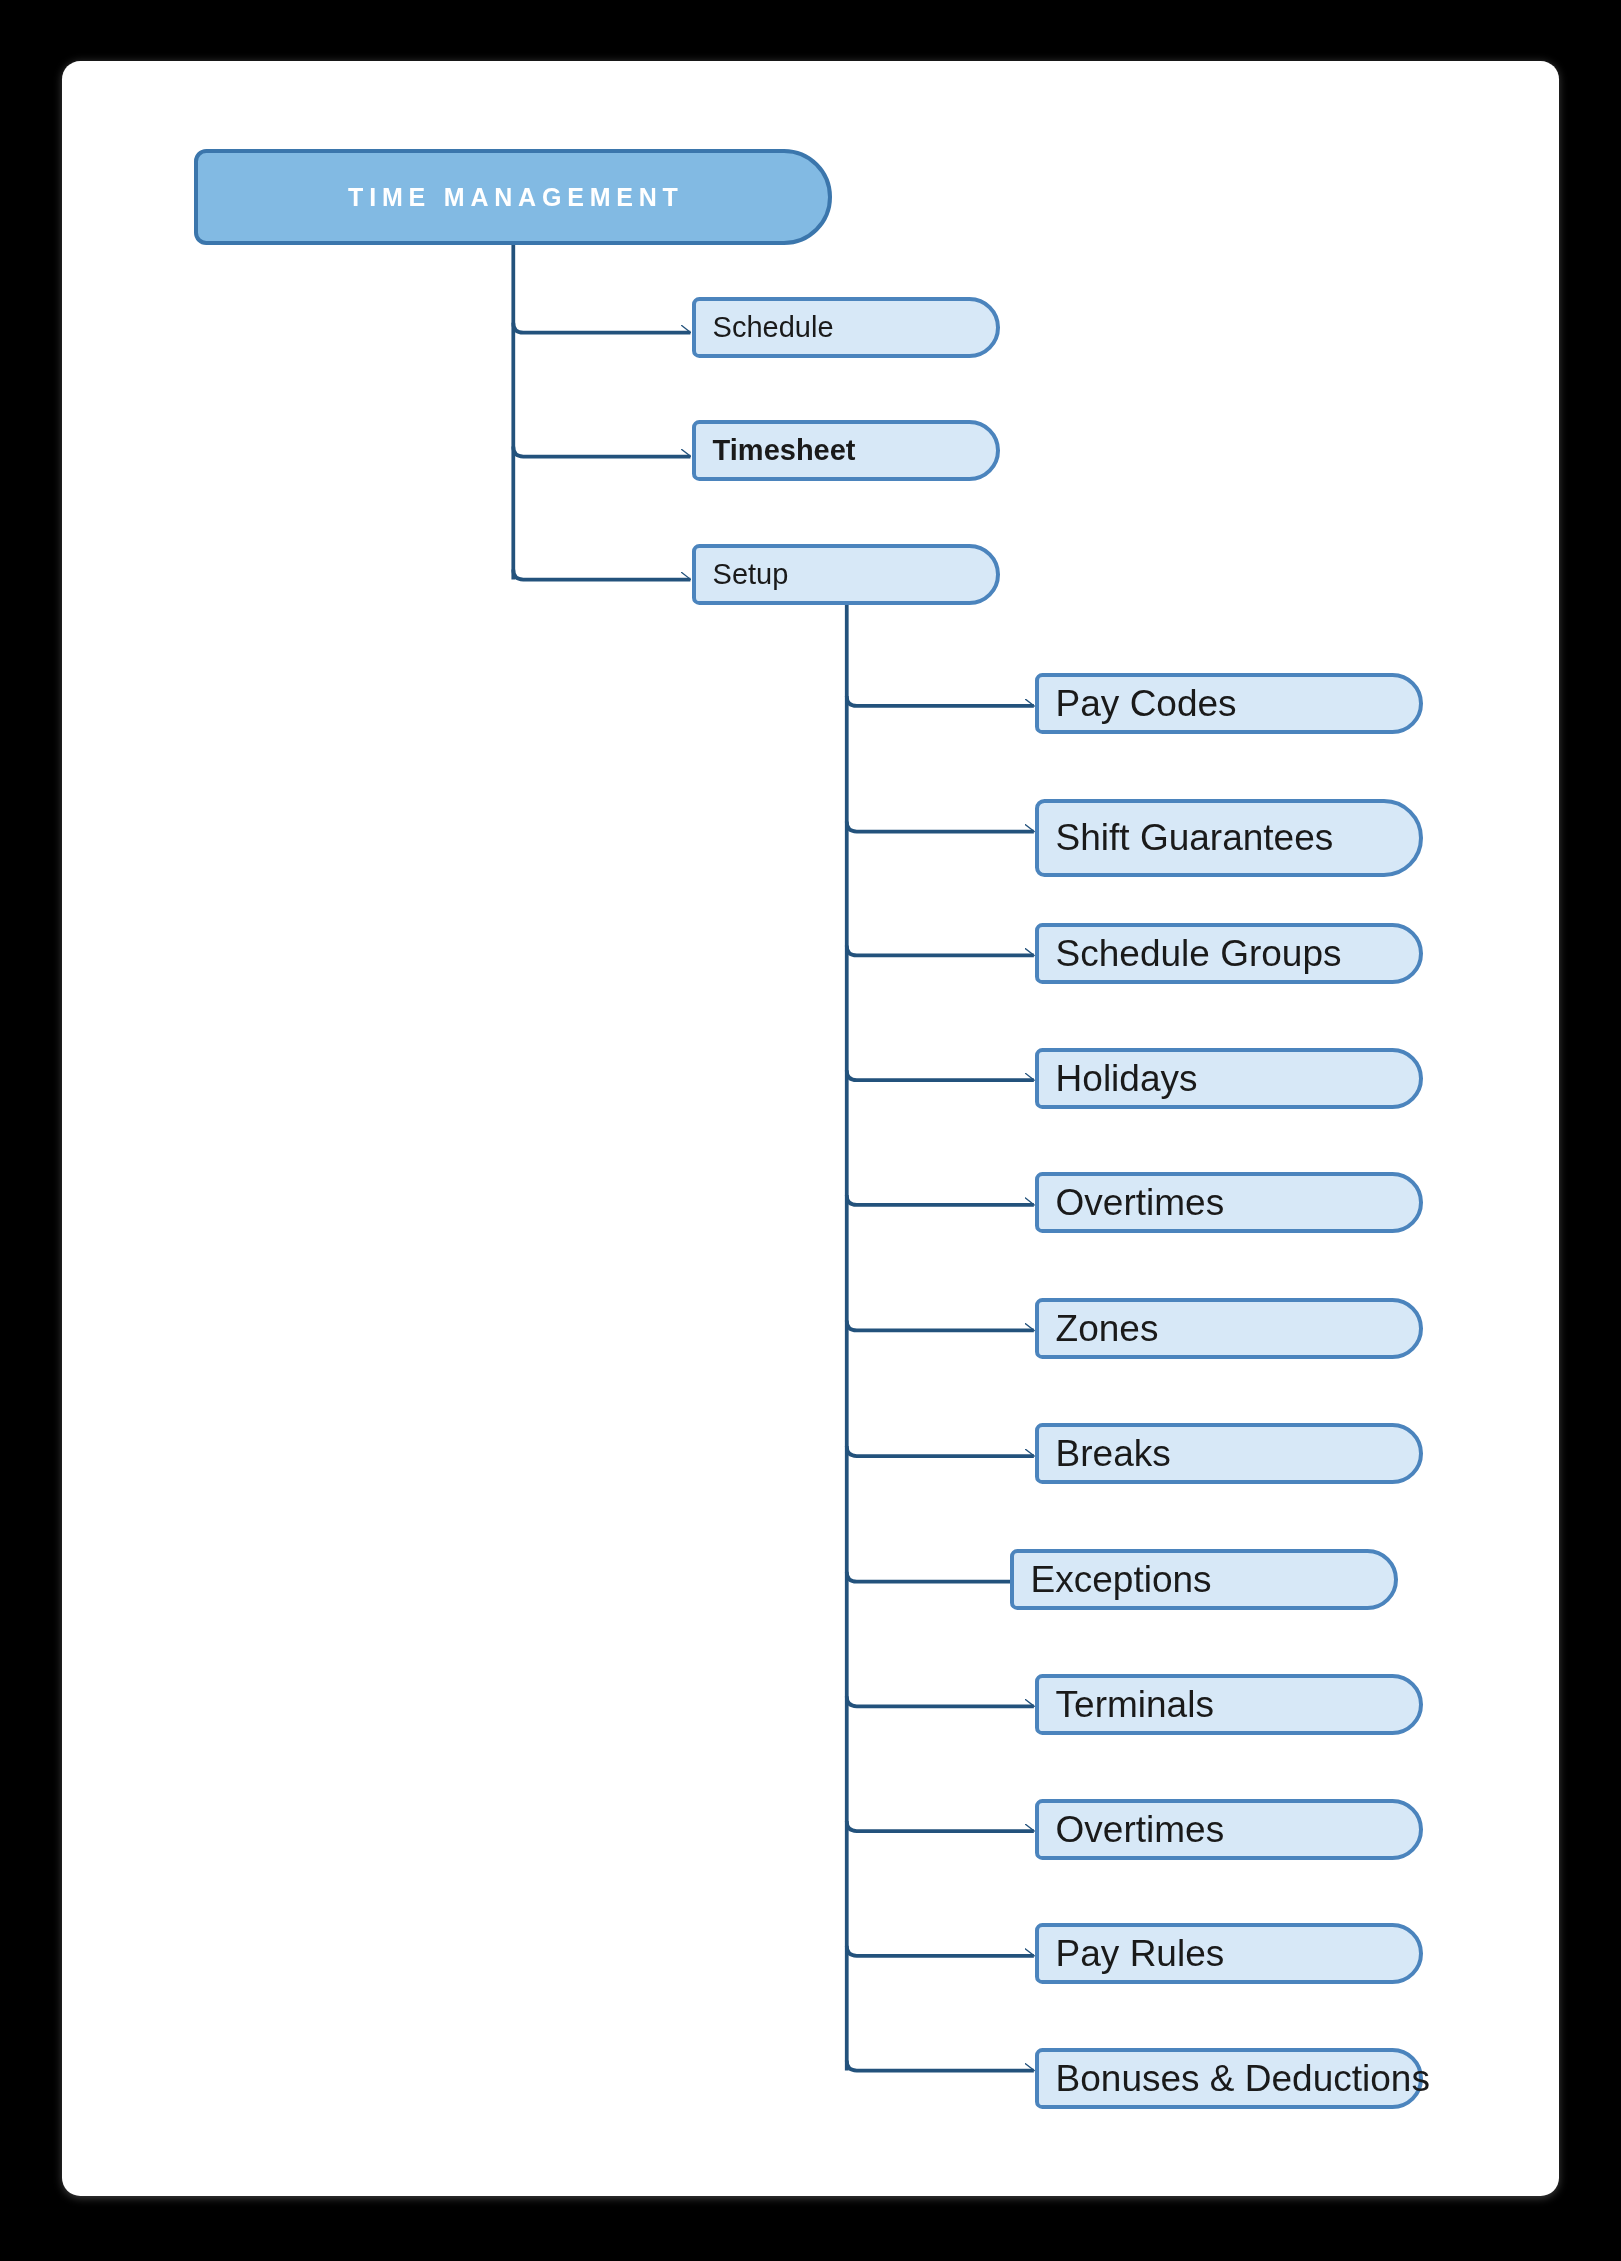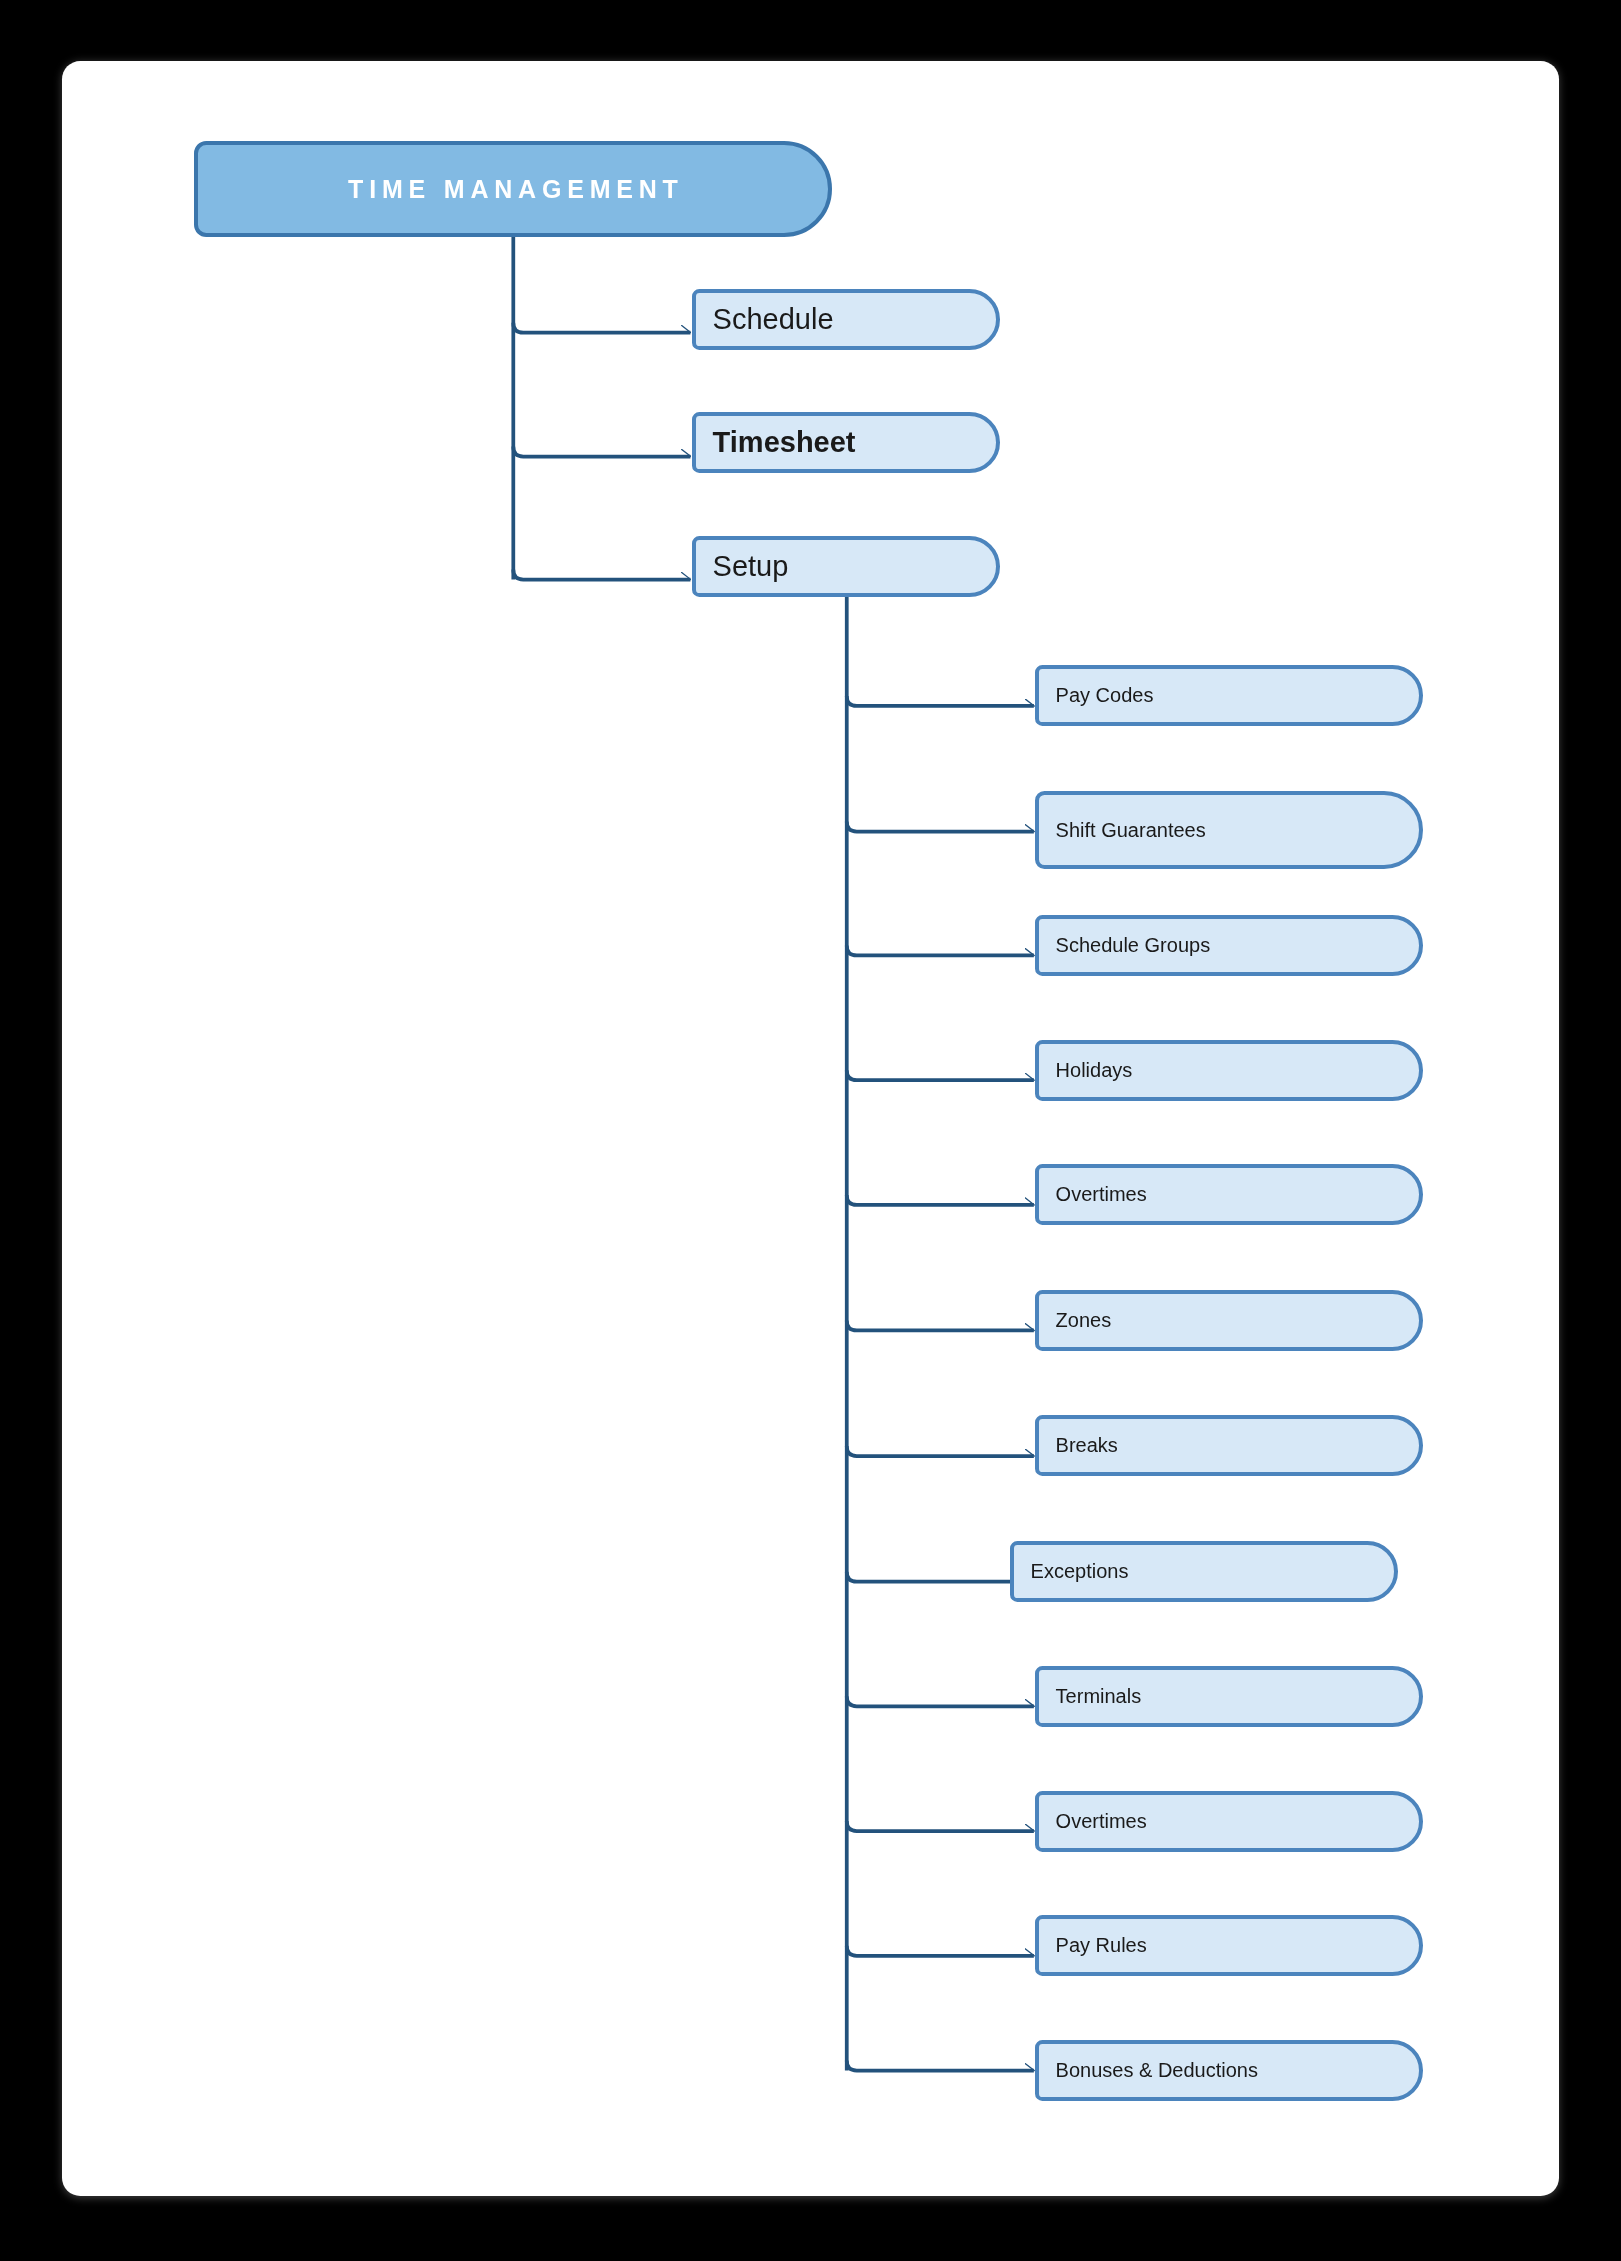--- a/index.html
+++ b/index.html
@@ -31,20 +31,21 @@
   }
   .node {
     position: absolute;
     box-sizing: border-box;
     border: 4.2px solid #4B84BD;
     background: #D7E8F7;
     border-radius: 11.6px 48px 48px 11.6px;
     display: flex;
     align-items: center;
     color: #1A1A1A;
+    margin-top: 8px;
   }
   .node .label {
     display: block;
     padding-left: 16.6px;
     white-space: nowrap;
   }
   .node.root {
     background: #82BAE3;
     border: 4.2px solid #3B76AC;
     border-radius: 13.3px 52px 52px 13.3px;
@@ -53,21 +54,21 @@
     color: #ffffff;
     font-weight: bold;
     letter-spacing: 5.8px;
     font-size: 25px;
     padding-left: 0;
     width: 100%;
     text-align: center;
     text-indent: 5.8px;
   }
   .node.lvl2 .label { font-size: 29px; }
-  .node.lvl3 .label { font-size: 20px; }
+  .node.lvl3 .label { font-size: 37px; }
   svg#wires {
     position: absolute;
     left: 0; top: 0;
     width: 1622px;
     height: 2261px;
     pointer-events: none;
   }
 </style>
 </head>
 <body>

